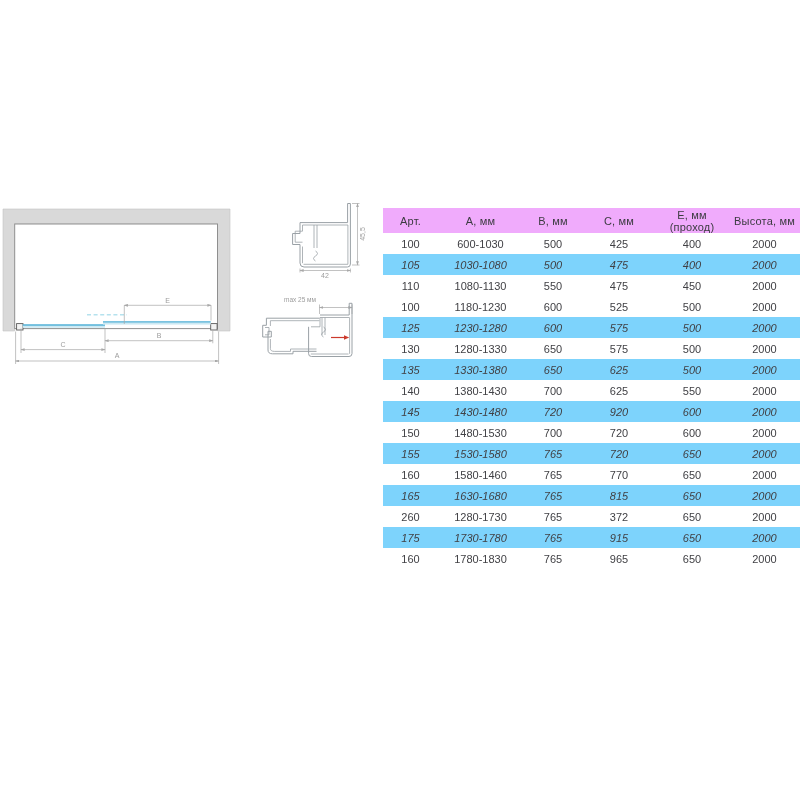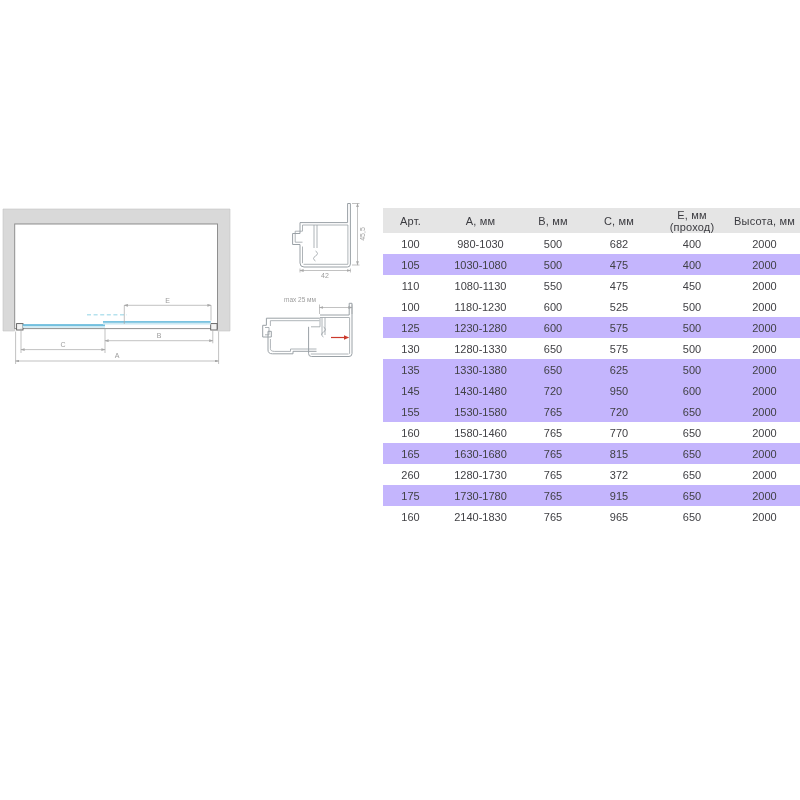--- a/index.html
+++ b/index.html
@@ -8,24 +8,24 @@
   .canvas{position:absolute;inset:0;background:#fff;}
 
   
   .drawing{position:absolute;left:0;top:195px;width:380px;height:205px;}
 
   
   .spec{position:absolute;left:383px;top:208px;width:417px;}
   table.spec-table{border-collapse:collapse;table-layout:fixed;width:417px;
                    font-size:11px;color:#414145;}
   table.spec-table th{height:25px;font-weight:normal;color:#3b3b40;
-                      background:#e5e5e5;text-align:center;vertical-align:middle;
+                      background:#f0abfc;text-align:center;vertical-align:middle;
                       padding:0;letter-spacing:.2px;}
   table.spec-table td{height:21px;text-align:center;vertical-align:middle;padding:0;}
-  table.spec-table tr.alt{background:#c4b5fd;}
+  table.spec-table tr.alt{background:#7dd3fc;font-style:italic;}
 </style>
 </head>
 <body>
 
 <div class="canvas">
 
   <div class="drawing">
     <svg width="380" height="205" viewBox="0 0 380 205">
       <defs>
         <marker id="arr" viewBox="0 0 6 4" markerWidth="6" markerHeight="4" refX="5.2" refY="2" orient="auto-start-reverse">
@@ -156,23 +156,23 @@
             <th>А, мм</th>
             <th>В, мм</th>
             <th>С, мм</th>
             <th>Е, мм (проход)</th>
             <th>Высота, мм</th>
           </tr>
       </thead>
       <tbody>
           <tr>
             <td>100</td>
-            <td>980-1030</td>
-            <td>500</td>
-            <td>682</td>
+            <td>600-1030</td>
+            <td>500</td>
+            <td>425</td>
             <td>400</td>
             <td>2000</td>
           </tr>
           <tr class="alt">
             <td>105</td>
             <td>1030-1080</td>
             <td>500</td>
             <td>475</td>
             <td>400</td>
             <td>2000</td>
@@ -210,25 +210,41 @@
             <td>2000</td>
           </tr>
           <tr class="alt">
             <td>135</td>
             <td>1330-1380</td>
             <td>650</td>
             <td>625</td>
             <td>500</td>
             <td>2000</td>
           </tr>
+          <tr>
+            <td>140</td>
+            <td>1380-1430</td>
+            <td>700</td>
+            <td>625</td>
+            <td>550</td>
+            <td>2000</td>
+          </tr>
           <tr class="alt">
             <td>145</td>
             <td>1430-1480</td>
             <td>720</td>
-            <td>950</td>
+            <td>920</td>
+            <td>600</td>
+            <td>2000</td>
+          </tr>
+          <tr>
+            <td>150</td>
+            <td>1480-1530</td>
+            <td>700</td>
+            <td>720</td>
             <td>600</td>
             <td>2000</td>
           </tr>
           <tr class="alt">
             <td>155</td>
             <td>1530-1580</td>
             <td>765</td>
             <td>720</td>
             <td>650</td>
             <td>2000</td>
@@ -260,21 +276,21 @@
           <tr class="alt">
             <td>175</td>
             <td>1730-1780</td>
             <td>765</td>
             <td>915</td>
             <td>650</td>
             <td>2000</td>
           </tr>
           <tr>
             <td>160</td>
-            <td>2140-1830</td>
+            <td>1780-1830</td>
             <td>765</td>
             <td>965</td>
             <td>650</td>
             <td>2000</td>
           </tr>
         </tbody>
     </table>
   </div>
 
 </div>

